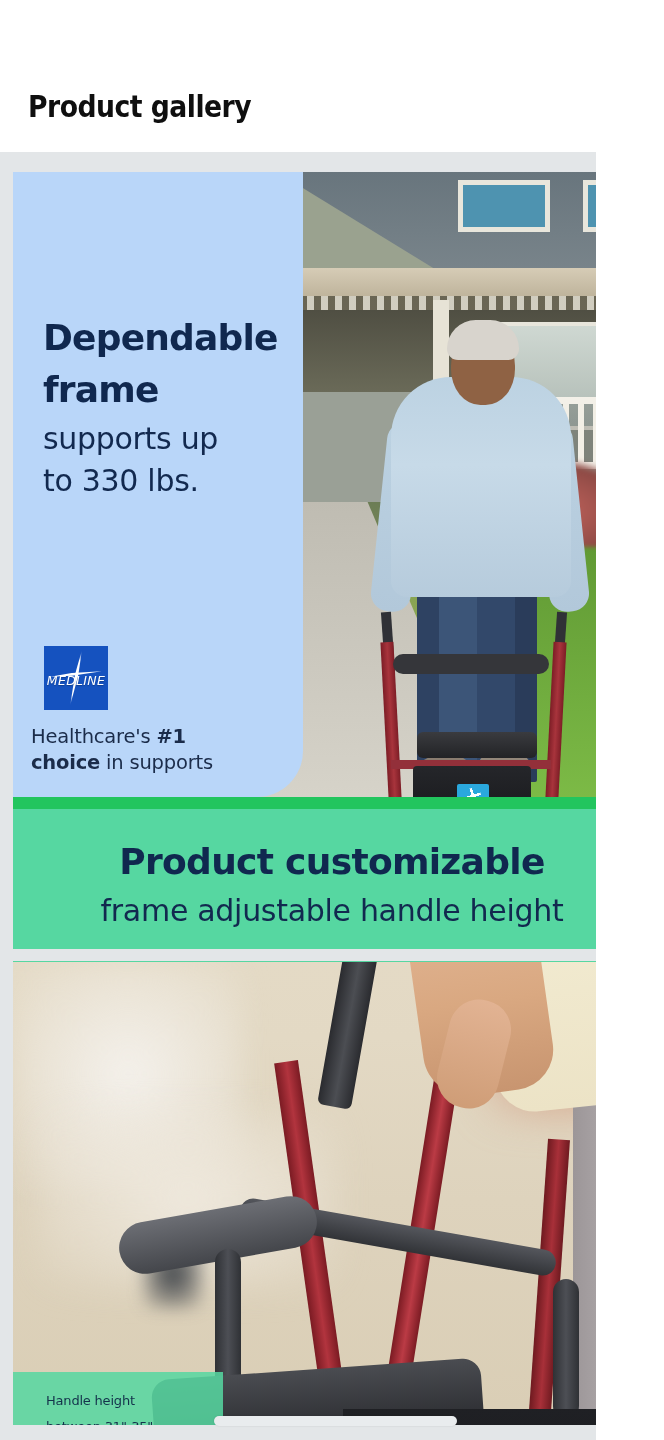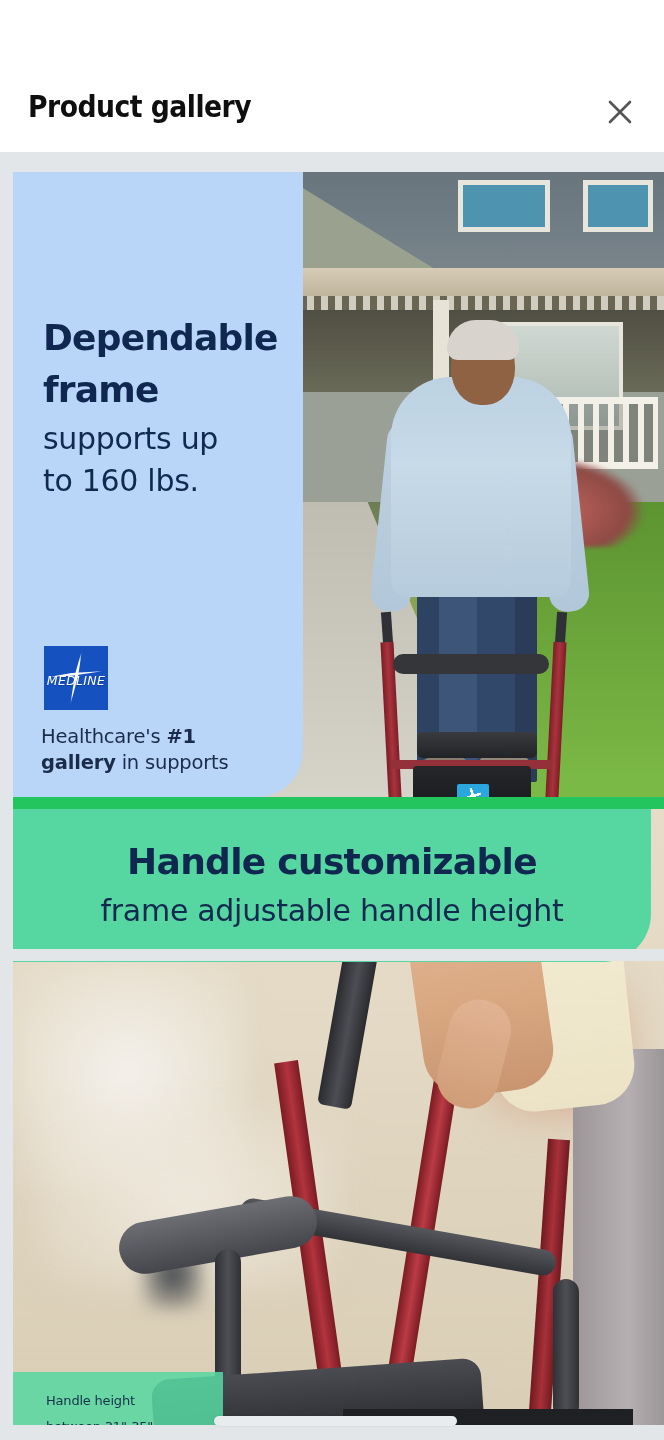--- a/index.html
+++ b/index.html
@@ -7,21 +7,21 @@
   html, body {
     width: 664px;
     height: 1440px;
     background: #ffffff;
     font-family: "Liberation Sans", sans-serif;
     overflow: hidden;
   }
 
   .screen {
     position: relative;
-    width: 664px;
+    width: 596px;
     height: 1440px;
     background: #e3e6e8;
     overflow: hidden;
   }
 
   
   .header {
     position: absolute;
     top: 0; left: 0;
     width: 664px;
@@ -329,21 +329,21 @@
     font-weight: 400;
     font-style: italic;
     font-size: 12.5px;
     letter-spacing: 0.3px;
     color: #ffffff;
     text-shadow: 0 1px 1px rgba(0,0,0,0.25);
     transform: translateY(2px);
   }
   .tagline {
     position: absolute;
-    left: 28px; top: 552px;
+    left: 18px; top: 552px;
     width: 240px;
     font-family: "DejaVu Sans", sans-serif;
     font-size: 19.5px;
     line-height: 26px;
     color: #1b2c4a;
     letter-spacing: -0.2px;
   }
   .tagline b { font-weight: 700; }
 
   
@@ -597,30 +597,30 @@
         <div class="w-cross1"></div>
         <div class="w-bag"></div>
         <div class="w-bag-logo"></div>
 
       </div>
 
       <div class="blue-panel">
         <div class="headline-bold" style="white-space: pre-line;">Dependable
 frame</div>
         <div class="headline-sub" style="white-space: pre-line;">supports up
-to 160 lbs.</div>
+to 330 lbs.</div>
 
         <div class="medline-logo">
           <div class="medline-star"></div>
           <div class="medline-star2"></div>
           <div class="medline-word">MEDLINE</div>
         </div>
 
         <div class="tagline">
-          <span>Healthcare's </span><b>#1</b><br><b>gallery</b><span> in supports</span>
+          <span>Healthcare's </span><b>#1</b><br><b>choice</b><span> in supports</span>
         </div>
       </div>
     </div>
 
     <div class="card2">
       <div class="photo2">
         <div class="room-blur-a"></div>
         <div class="room-blur-b"></div>
         <div class="room-blur-c"></div>
         <div class="table-blur"></div>
@@ -638,21 +638,21 @@
         <div class="c2-bar-drop-r"></div>
         <div class="c2-seat"></div>
         <div class="c2-bag"></div>
         <div class="c2-sleeve"></div>
         <div class="c2-hand"></div>
         <div class="c2-hand-thumb"></div>
       </div>
     </div>
 
     <div class="green-banner">
-      <div class="green-title">Handle customizable</div>
+      <div class="green-title">Product customizable</div>
       <div class="green-sub">frame adjustable handle height</div>
     </div>
 
     <div class="handle-badge">
       <div class="handle-badge-text" style="white-space: pre-line;">Handle height
 between 31"-35"</div>
     </div>
 
     <div class="gutter-mid"></div>
   </div>

